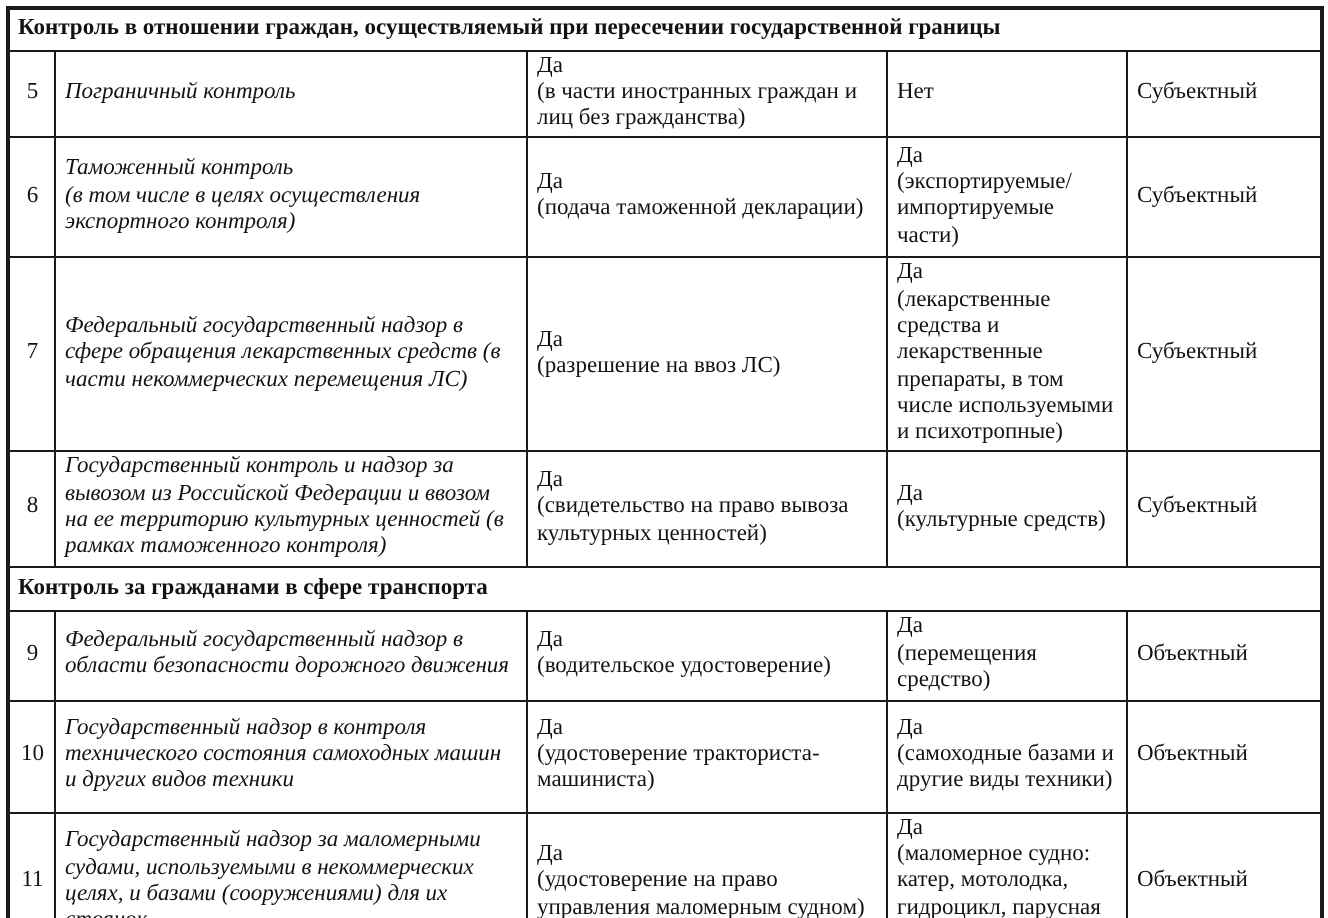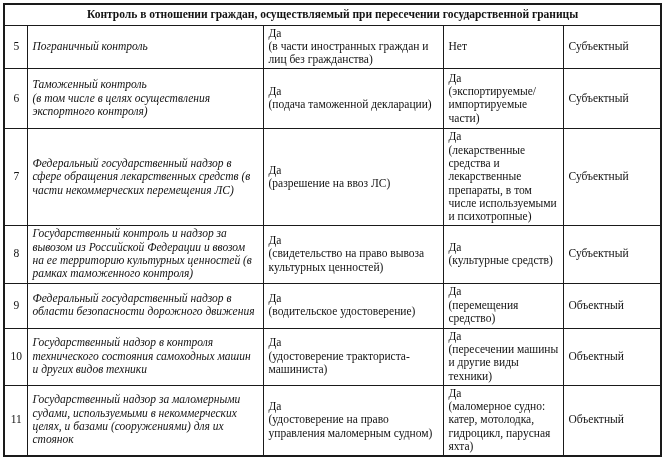--- a/index.html
+++ b/index.html
@@ -25,21 +25,21 @@
   table.control-table td {
     border: 1px solid #1a1a1a;
     font-size: 11.5px;
     line-height: 13.3px;
     padding: 1px 4px 2px 5px;
     vertical-align: middle;
     overflow: hidden;
     word-wrap: break-word;
   }
   tr.section-row td {
-    text-align: center;
+    text-align: left;
     font-weight: bold;
     vertical-align: middle;
     padding: 2px 4px;
   }
   td.c-num {
     text-align: center;
     vertical-align: top;
     padding: 2px 1px 1px 1px;
   }
   td.c-name {
@@ -131,20 +131,23 @@
           <div class="cell-main">Да</div>
           <div class="cell-note">(свидетельство на право вывоза культурных ценностей)</div>
         </td>
         <td class="c-obj">
           <div class="cell-main">Да</div>
           <div class="cell-note">(культурные средств)</div>
         </td>
         <td class="c-type">Субъектный</td>
       </tr>
 
+      <tr class="section-row" style="height:22px">
+        <td colspan="5">Контроль за гражданами в сфере транспорта</td>
+      </tr>
 
       <tr style="height:45px">
         <td class="c-num">9</td>
         <td class="c-name">
           <div class="cell-main">Федеральный государственный надзор в области безопасности дорожного движения</div>
 
         </td>
         <td class="c-doc">
           <div class="cell-main">Да</div>
           <div class="cell-note">(водительское удостоверение)</div>
@@ -161,21 +164,21 @@
         <td class="c-name">
           <div class="cell-main">Государственный надзор в контроля технического состояния самоходных машин и других видов техники</div>
 
         </td>
         <td class="c-doc">
           <div class="cell-main">Да</div>
           <div class="cell-note">(удостоверение тракториста-машиниста)</div>
         </td>
         <td class="c-obj">
           <div class="cell-main">Да</div>
-          <div class="cell-note">(пересечении машины и другие виды техники)</div>
+          <div class="cell-note">(самоходные базами и другие виды техники)</div>
         </td>
         <td class="c-type">Объектный</td>
       </tr>
 
       <tr style="height:67px">
         <td class="c-num">11</td>
         <td class="c-name">
           <div class="cell-main">Государственный надзор за маломерными судами, используемыми в некоммерческих целях, и базами (сооружениями) для их стоянок</div>
 
         </td>

